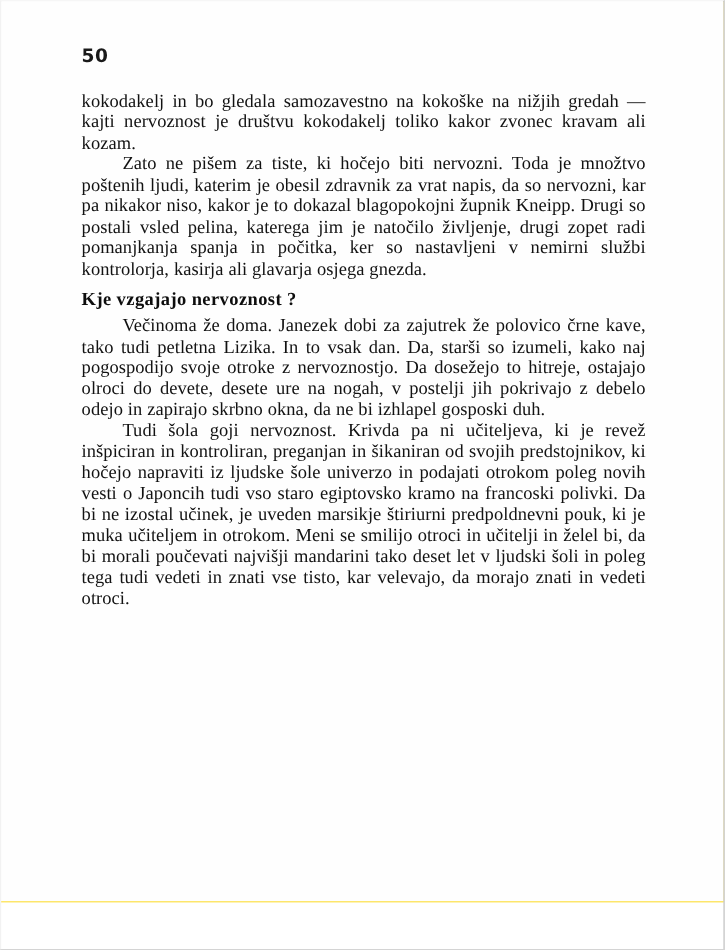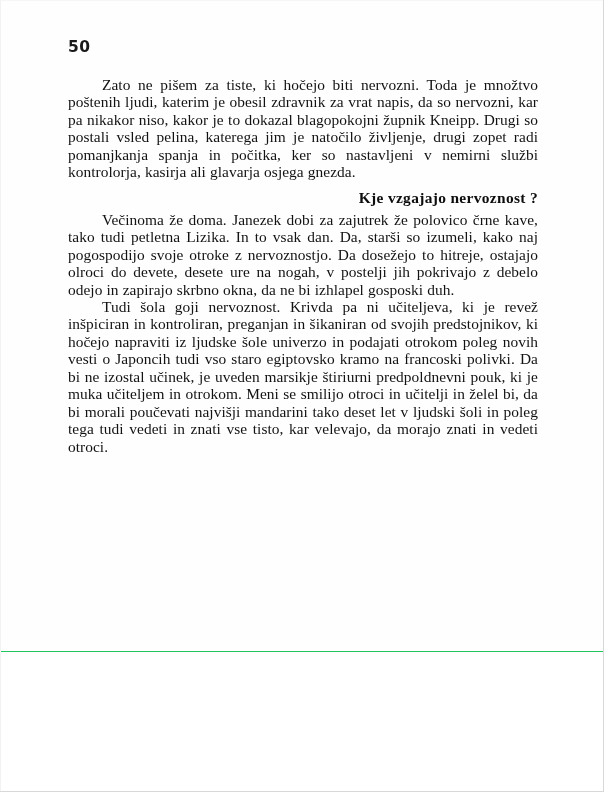--- a/index.html
+++ b/index.html
@@ -10,22 +10,22 @@
   body {
     width: 604px;
     height: 792px;
     overflow: hidden;
     font-family: "Liberation Serif", "DejaVu Serif", serif;
   }
 
   .page-scan {
     position: relative;
     width: 604px;
-    height: 652px;
-    background: #22c55e;
+    height: 752px;
+    background: #fde047;
     box-sizing: border-box;
   }
 
   
   .scan-frame {
     position: absolute;
     left: 0;
     top: 0;
     width: 604px;
     height: 792px;
@@ -86,38 +86,39 @@
     word-spacing: 0.2px;
     -webkit-font-smoothing: none;
   }
   .para.indent {
     text-indent: 34px;
   }
 
   .section-heading {
     margin: 0;
     padding: 7px 0 4px 0;
-    text-align: right;
+    text-align: left;
     font-size: 15.4px;
     font-weight: 700;
     line-height: 19px;
     color: #0d0d0d;
     letter-spacing: 0.35px;
   }
 </style>
 </head>
 <body>
 
 <div class="page-scan">
   <div class="paper">
 
     <div class="folio">50</div>
 
     <div class="textblock">
 
+      <p class="para">kokodakelj in bo gledala samozavestno na kokoške na nižjih gredah — kajti nervoznost je društvu kokodakelj toliko kakor zvonec kravam ali kozam.</p>
 
       <p class="para indent">Zato ne pišem za tiste, ki hočejo biti nervozni. Toda je množtvo poštenih ljudi, katerim je obesil zdravnik za vrat napis, da so nervozni, kar pa nikakor niso, kakor je to dokazal blagopokojni župnik Kneipp. Drugi so postali vsled pelina, katerega jim je natočilo življenje, drugi zopet radi pomanjkanja spanja in počitka, ker so nastavljeni v nemirni službi kontrolorja, kasirja ali glavarja osjega gnezda.</p>
 
       <h2 class="section-heading">Kje vzgajajo nervoznost ?</h2>
 
       <p class="para indent">Večinoma že doma. Janezek dobi za zajutrek že polovico črne kave, tako tudi petletna Lizika. In to vsak dan. Da, starši so izumeli, kako naj pogospodijo svoje otroke z nervoznostjo. Da dosežejo to hitreje, ostajajo olroci do devete, desete ure na nogah, v postelji jih pokrivajo z debelo odejo in zapirajo skrbno okna, da ne bi izhlapel gosposki duh.</p>
 
       <p class="para indent">Tudi šola goji nervoznost. Krivda pa ni učiteljeva, ki je revež inšpiciran in kontroliran, preganjan in šikaniran od svojih predstojnikov, ki hočejo napraviti iz ljudske šole univerzo in podajati otrokom poleg novih vesti o Japoncih tudi vso staro egiptovsko kramo na francoski polivki. Da bi ne izostal učinek, je uveden marsikje štiriurni predpoldnevni pouk, ki je muka učiteljem in otrokom. Meni se smilijo otroci in učitelji in želel bi, da bi morali poučevati najvišji mandarini tako deset let v ljudski šoli in poleg tega tudi vedeti in znati vse tisto, kar velevajo, da morajo znati in vedeti otroci.</p>
 
 

